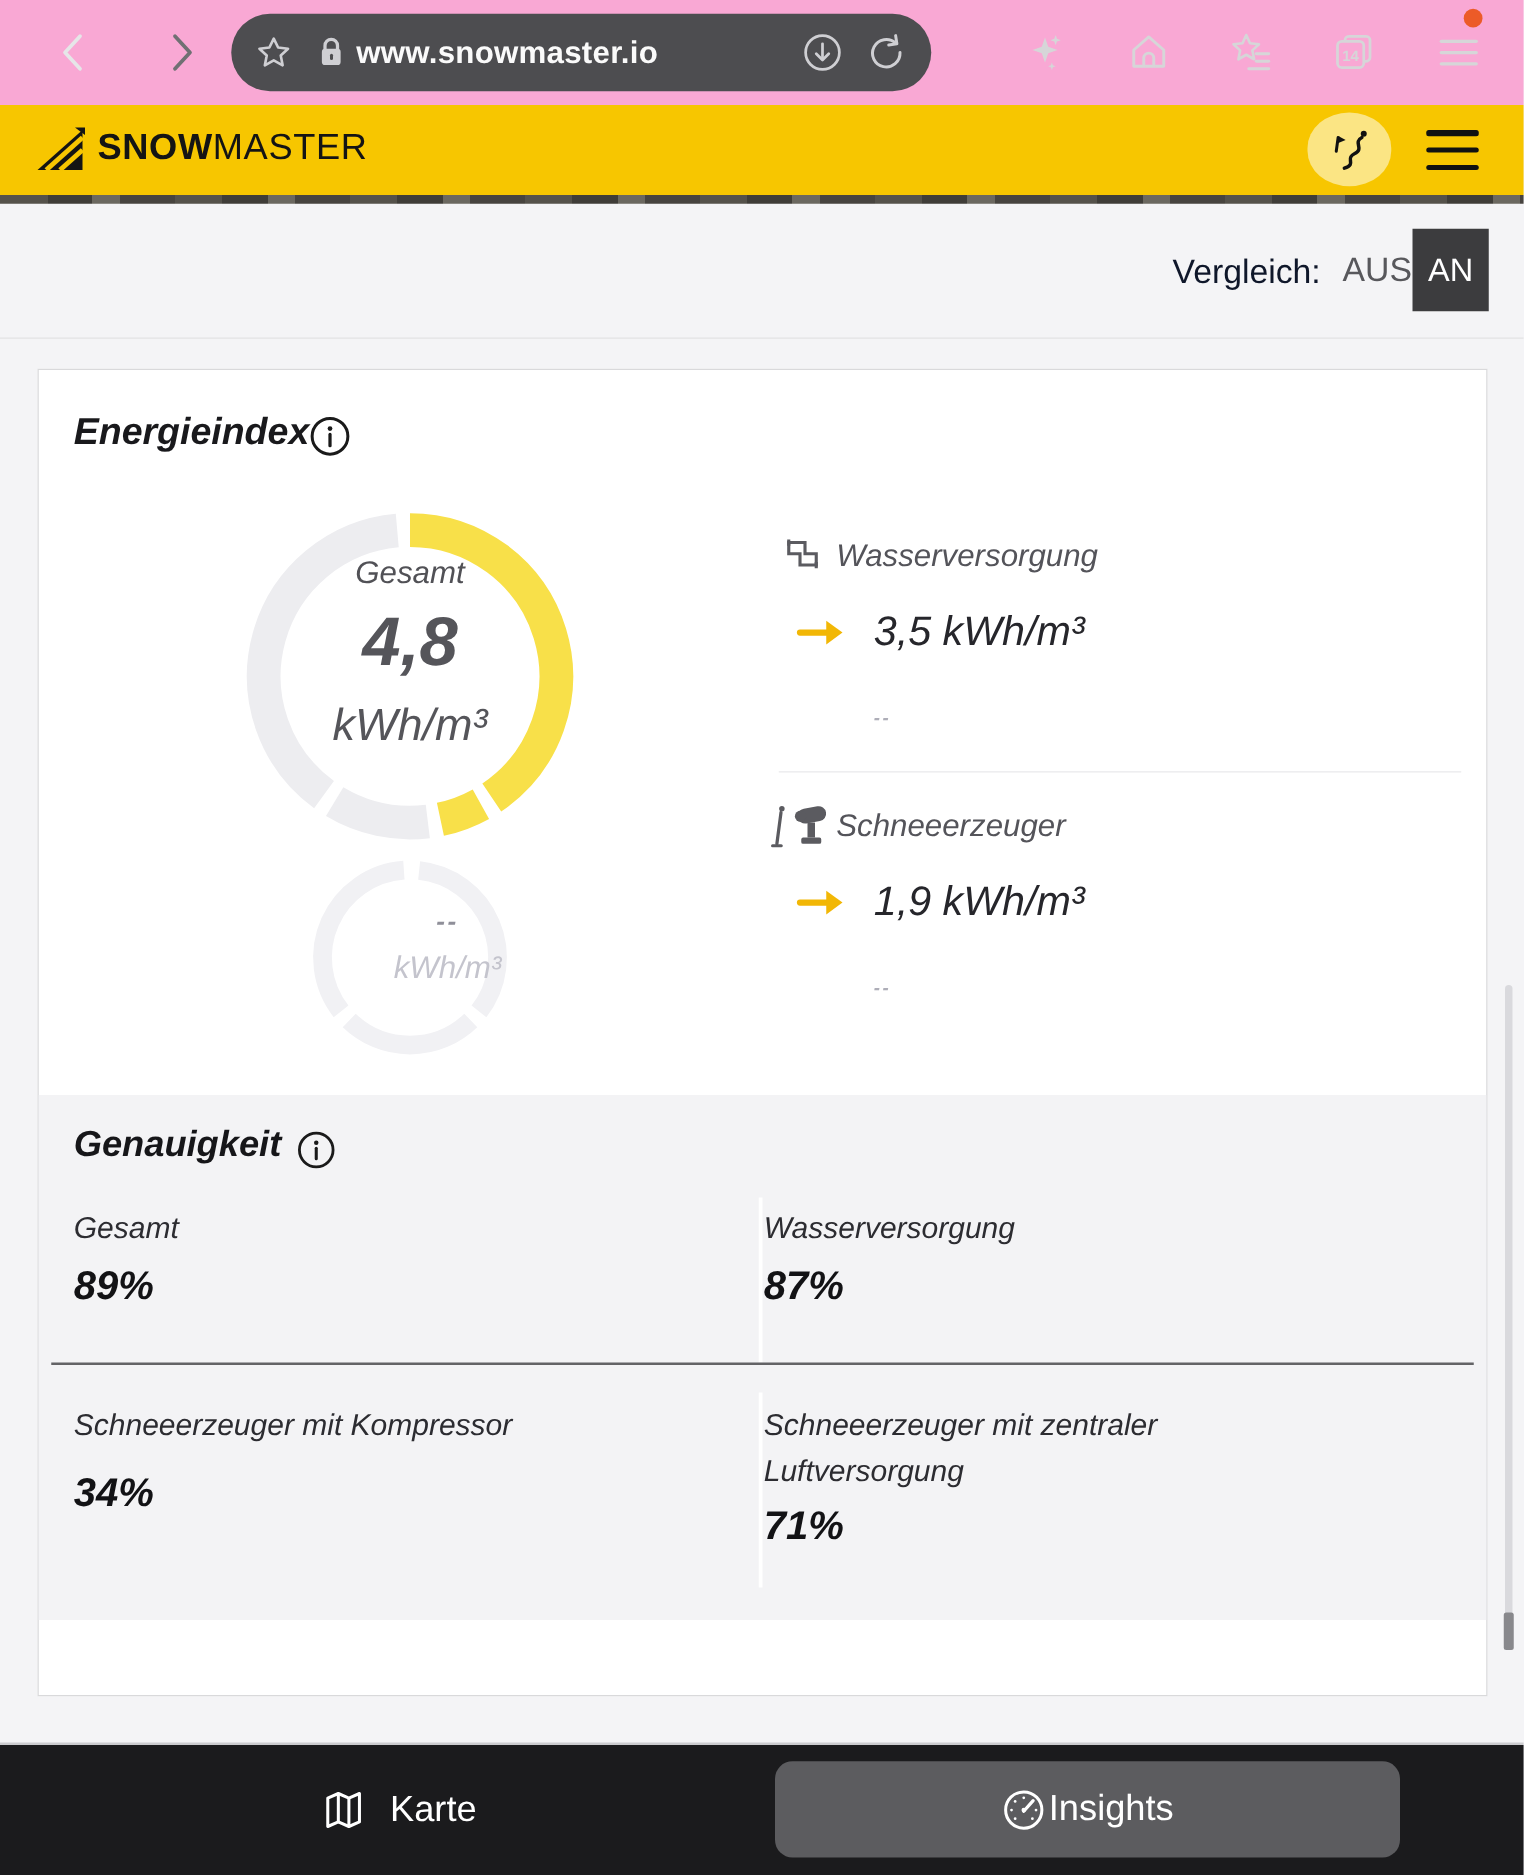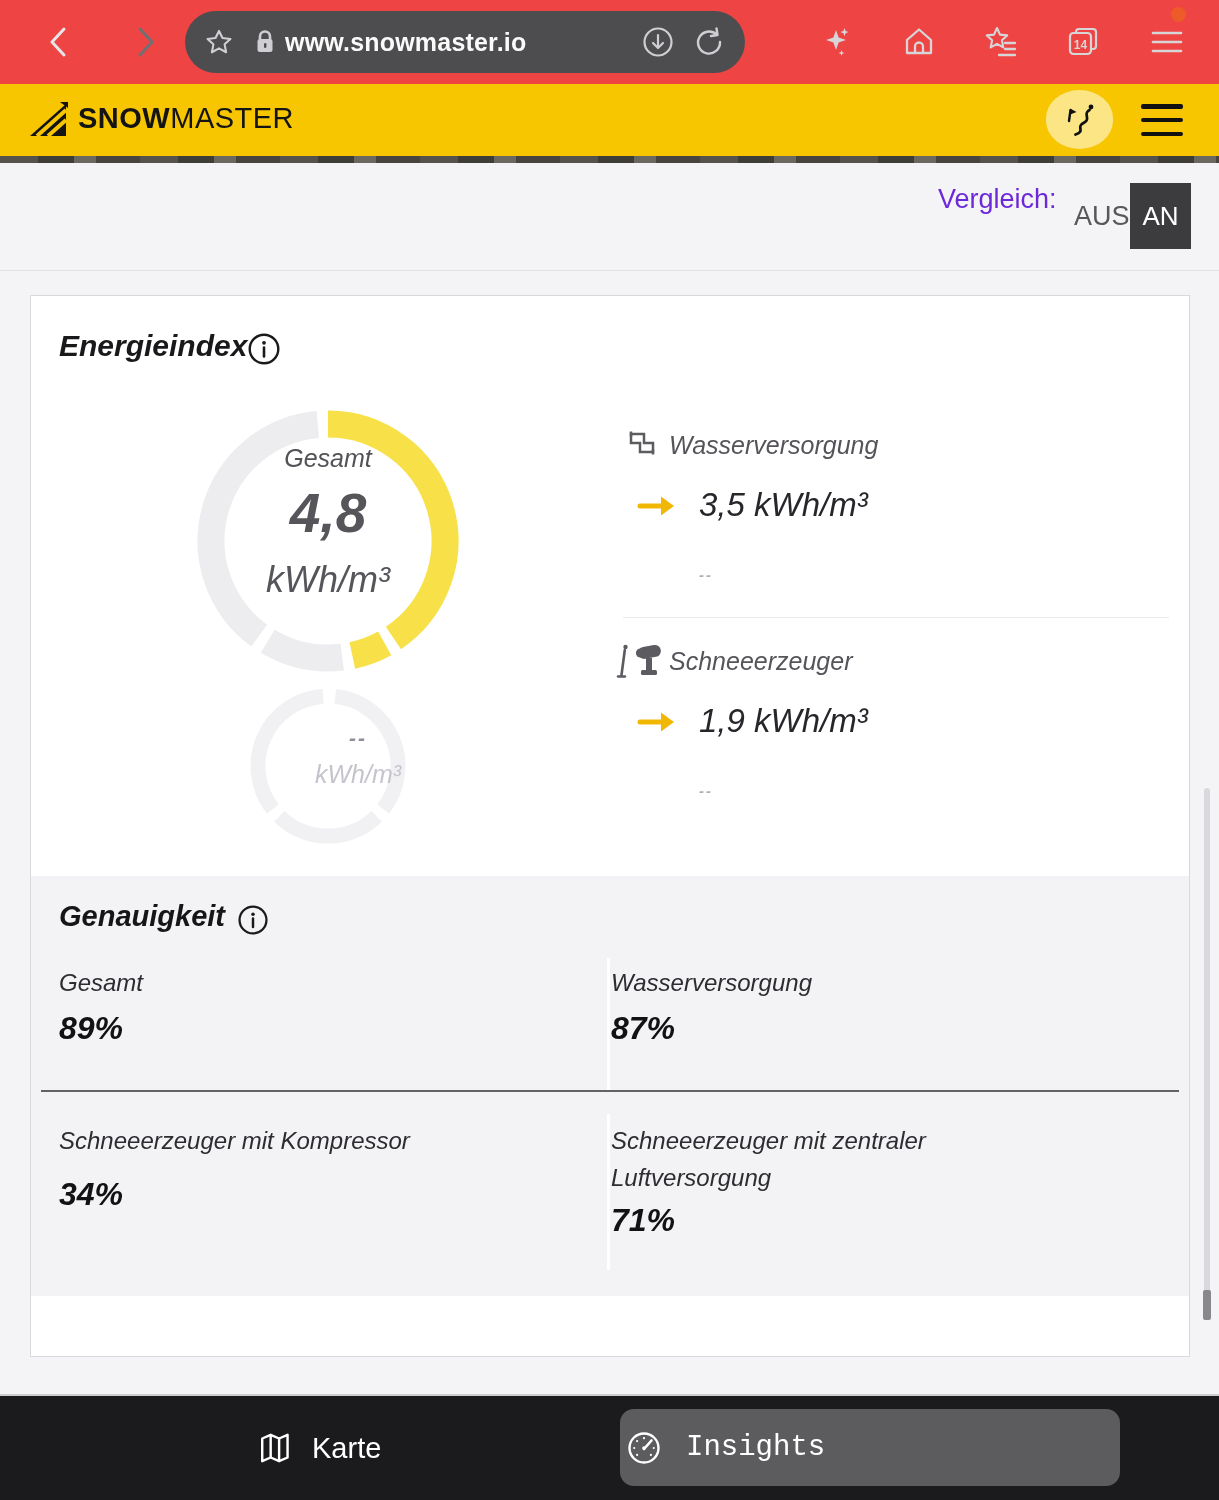--- a/index.html
+++ b/index.html
@@ -5,21 +5,21 @@
   html,body{margin:0;padding:0;}
   body{
     width:1219px;height:1500px;
     font-family:"Liberation Sans","DejaVu Sans",sans-serif;
     background:#f4f4f6;
     -webkit-font-smoothing:antialiased;
   }
   .page{position:relative;width:1219px;height:1500px;overflow:hidden;background:#f4f4f6;}
 
   
-  .browser-bar{position:absolute;left:0;top:0;width:1219px;height:84px;background:#ef4444;}
+  .browser-bar{position:absolute;left:0;top:0;width:1219px;height:84px;background:#f9a8d4;}
   .nav-btn{position:absolute;top:24px;width:34px;height:36px;}
   .back-btn{left:42px;}
   .fwd-btn{left:128px;}
   .url-pill{position:absolute;left:185px;top:11px;width:560px;height:62px;border-radius:31px;
     background:#4d4d50;display:flex;align-items:center;padding:0 20px;box-sizing:border-box;}
   .url-text{font-size:25px;font-weight:700;color:#fafafa;letter-spacing:.2px;margin-left:8px;}
   .pill-spacer{flex:1;}
   .browser-icons{position:absolute;right:34px;top:0;height:84px;display:flex;align-items:center;gap:47px;}
   .badge-dot{position:absolute;left:1171px;top:7px;width:15px;height:15px;border-radius:50%;
     background:var(--badge-orange,#ec5b28);}
@@ -32,21 +32,21 @@
   .brand span{font-weight:400;margin-top:22px;}
   .round-btn{position:absolute;left:1046px;top:6px;width:67px;height:59px;border-radius:50%/48%;
     background:#fbe584;display:flex;align-items:center;justify-content:center;}
   .header-burger{position:absolute;left:1141px;top:20px;width:42px;height:32px;
     display:flex;flex-direction:column;justify-content:space-between;}
   .header-burger i{display:block;height:4.5px;background:#111;border-radius:2px;}
   .crush-strip{position:absolute;left:0;top:156px;width:1219px;height:7px;
     background:repeating-linear-gradient(90deg,#55524b 0 38px,#3f3d38 38px 74px,#6b6860 74px 96px,#47443f 96px 140px);}
 
   
-  .compare-label{position:absolute;left:938px;top:184px;font-size:27px;color:#6d28d9;}
+  .compare-label{position:absolute;left:938px;top:202px;font-size:27px;color:#0f172a;}
   .btn-aus{position:absolute;left:1068px;top:183px;width:62px;height:66px;border:none;background:transparent;
     font-size:27px;color:#58585c;font-family:inherit;}
   .btn-an{position:absolute;left:1130px;top:183px;width:61px;height:66px;border:none;
     background:var(--dark-btn,#3c3c3e);color:#fff;font-size:26px;font-family:inherit;
     display:flex;align-items:center;justify-content:center;}
   .divider-full{position:absolute;left:0;top:270px;width:1219px;height:1px;background:#e2e2e4;}
 
   
   .card{position:absolute;left:30px;top:295px;width:1160px;height:1062px;background:#fff;
     border:1px solid #d9d9db;box-sizing:border-box;font-style:italic;}
@@ -103,22 +103,22 @@
   .scroll-track{position:absolute;left:1204px;top:788px;width:6px;height:528px;border-radius:3px;background:#d9d9dd;}
   .scroll-thumb{position:absolute;left:1203px;top:1290px;width:8px;height:30px;border-radius:2px;background:#88888c;}
 
   
   .bottom-sep{position:absolute;left:0;top:1394px;width:1219px;height:2px;background:#cccccf;}
   .bottom-bar{position:absolute;left:0;top:1396px;width:1219px;height:104px;background:var(--bottombar-bg,#1b1b1d);}
   .map-tab{position:absolute;left:252px;top:0;height:104px;display:flex;align-items:center;gap:16px;
     background:transparent;border:none;font-family:inherit;}
   .map-tab span{font-size:29px;color:#fff;}
   .insights-btn{position:absolute;left:620px;top:13px;width:500px;height:77px;border:none;border-radius:14px;
-    background:var(--insights-btn-bg,#5c5c5f);display:flex;align-items:center;gap:24px;
-    font-family:Liberation Mono, monospace;}
+    background:var(--insights-btn-bg,#5c5c5f);display:flex;align-items:center;justify-content:center;gap:2px;
+    font-family:Liberation Sans, sans-serif;}
   .insights-btn span{font-size:29px;color:#fff;}
 </style>
 </head>
 <body>
 
 <div class="page">
 
   <div class="browser-bar">
     <div class="nav-btn back-btn">
       <svg width="34" height="36" viewBox="0 0 34 36">

